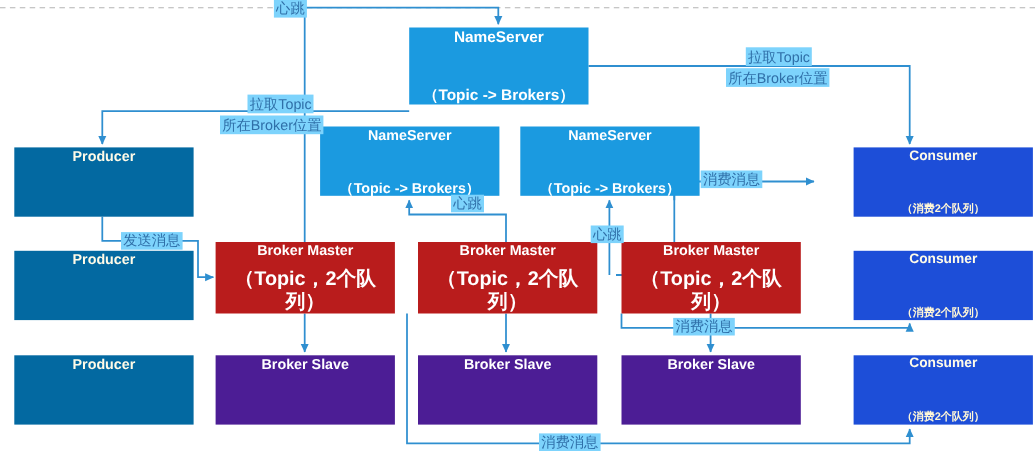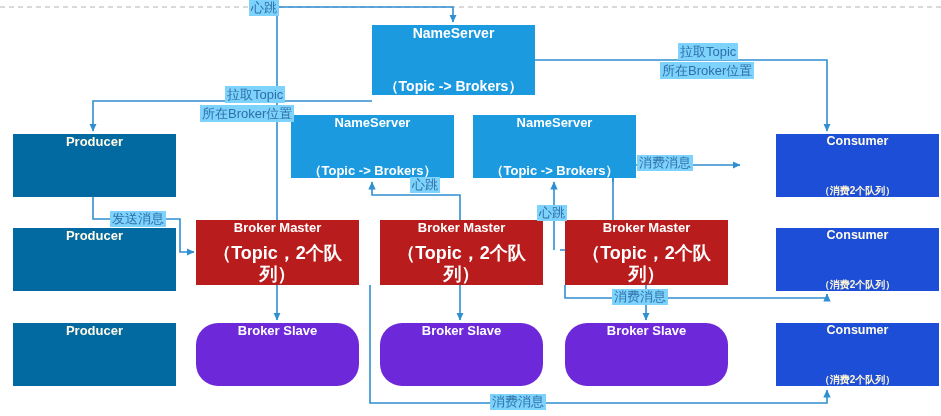--- a/index.html
+++ b/index.html
@@ -25,21 +25,21 @@
   .producer .l1{font-size:13px;color:#fffbe8;}
 
   .consumer{background:#1d4ed8;font-size:12.5px;margin-left:31px;}
   .consumer .l1{font-size:12.5px;color:#fffbe8;}
   .consumer .l2{font-size:10px;color:#fff7d6;font-weight:bold;}
 
   .bmaster{background:#b91c1c;font-size:13px;}
   .bmaster .l1{font-size:13px;}
   .bmaster .l2{font-size:18px;}
 
-  .bslave{background:#6d28d9;font-size:13px;border-radius:22px;}
+  .bslave{background:#4c1d95;font-size:13px;}
   .bslave .l1{font-size:13px;}
 
   .wlabel{position:absolute;color:#2f6fa8;font-size:13px;white-space:nowrap;
           background:#7dd3fc;padding:0 2px;line-height:16px;}
   .wlabel.two{line-height:17px;text-align:center;}
 </style>
 </head>
 <body>
 
 <div id="stage">

